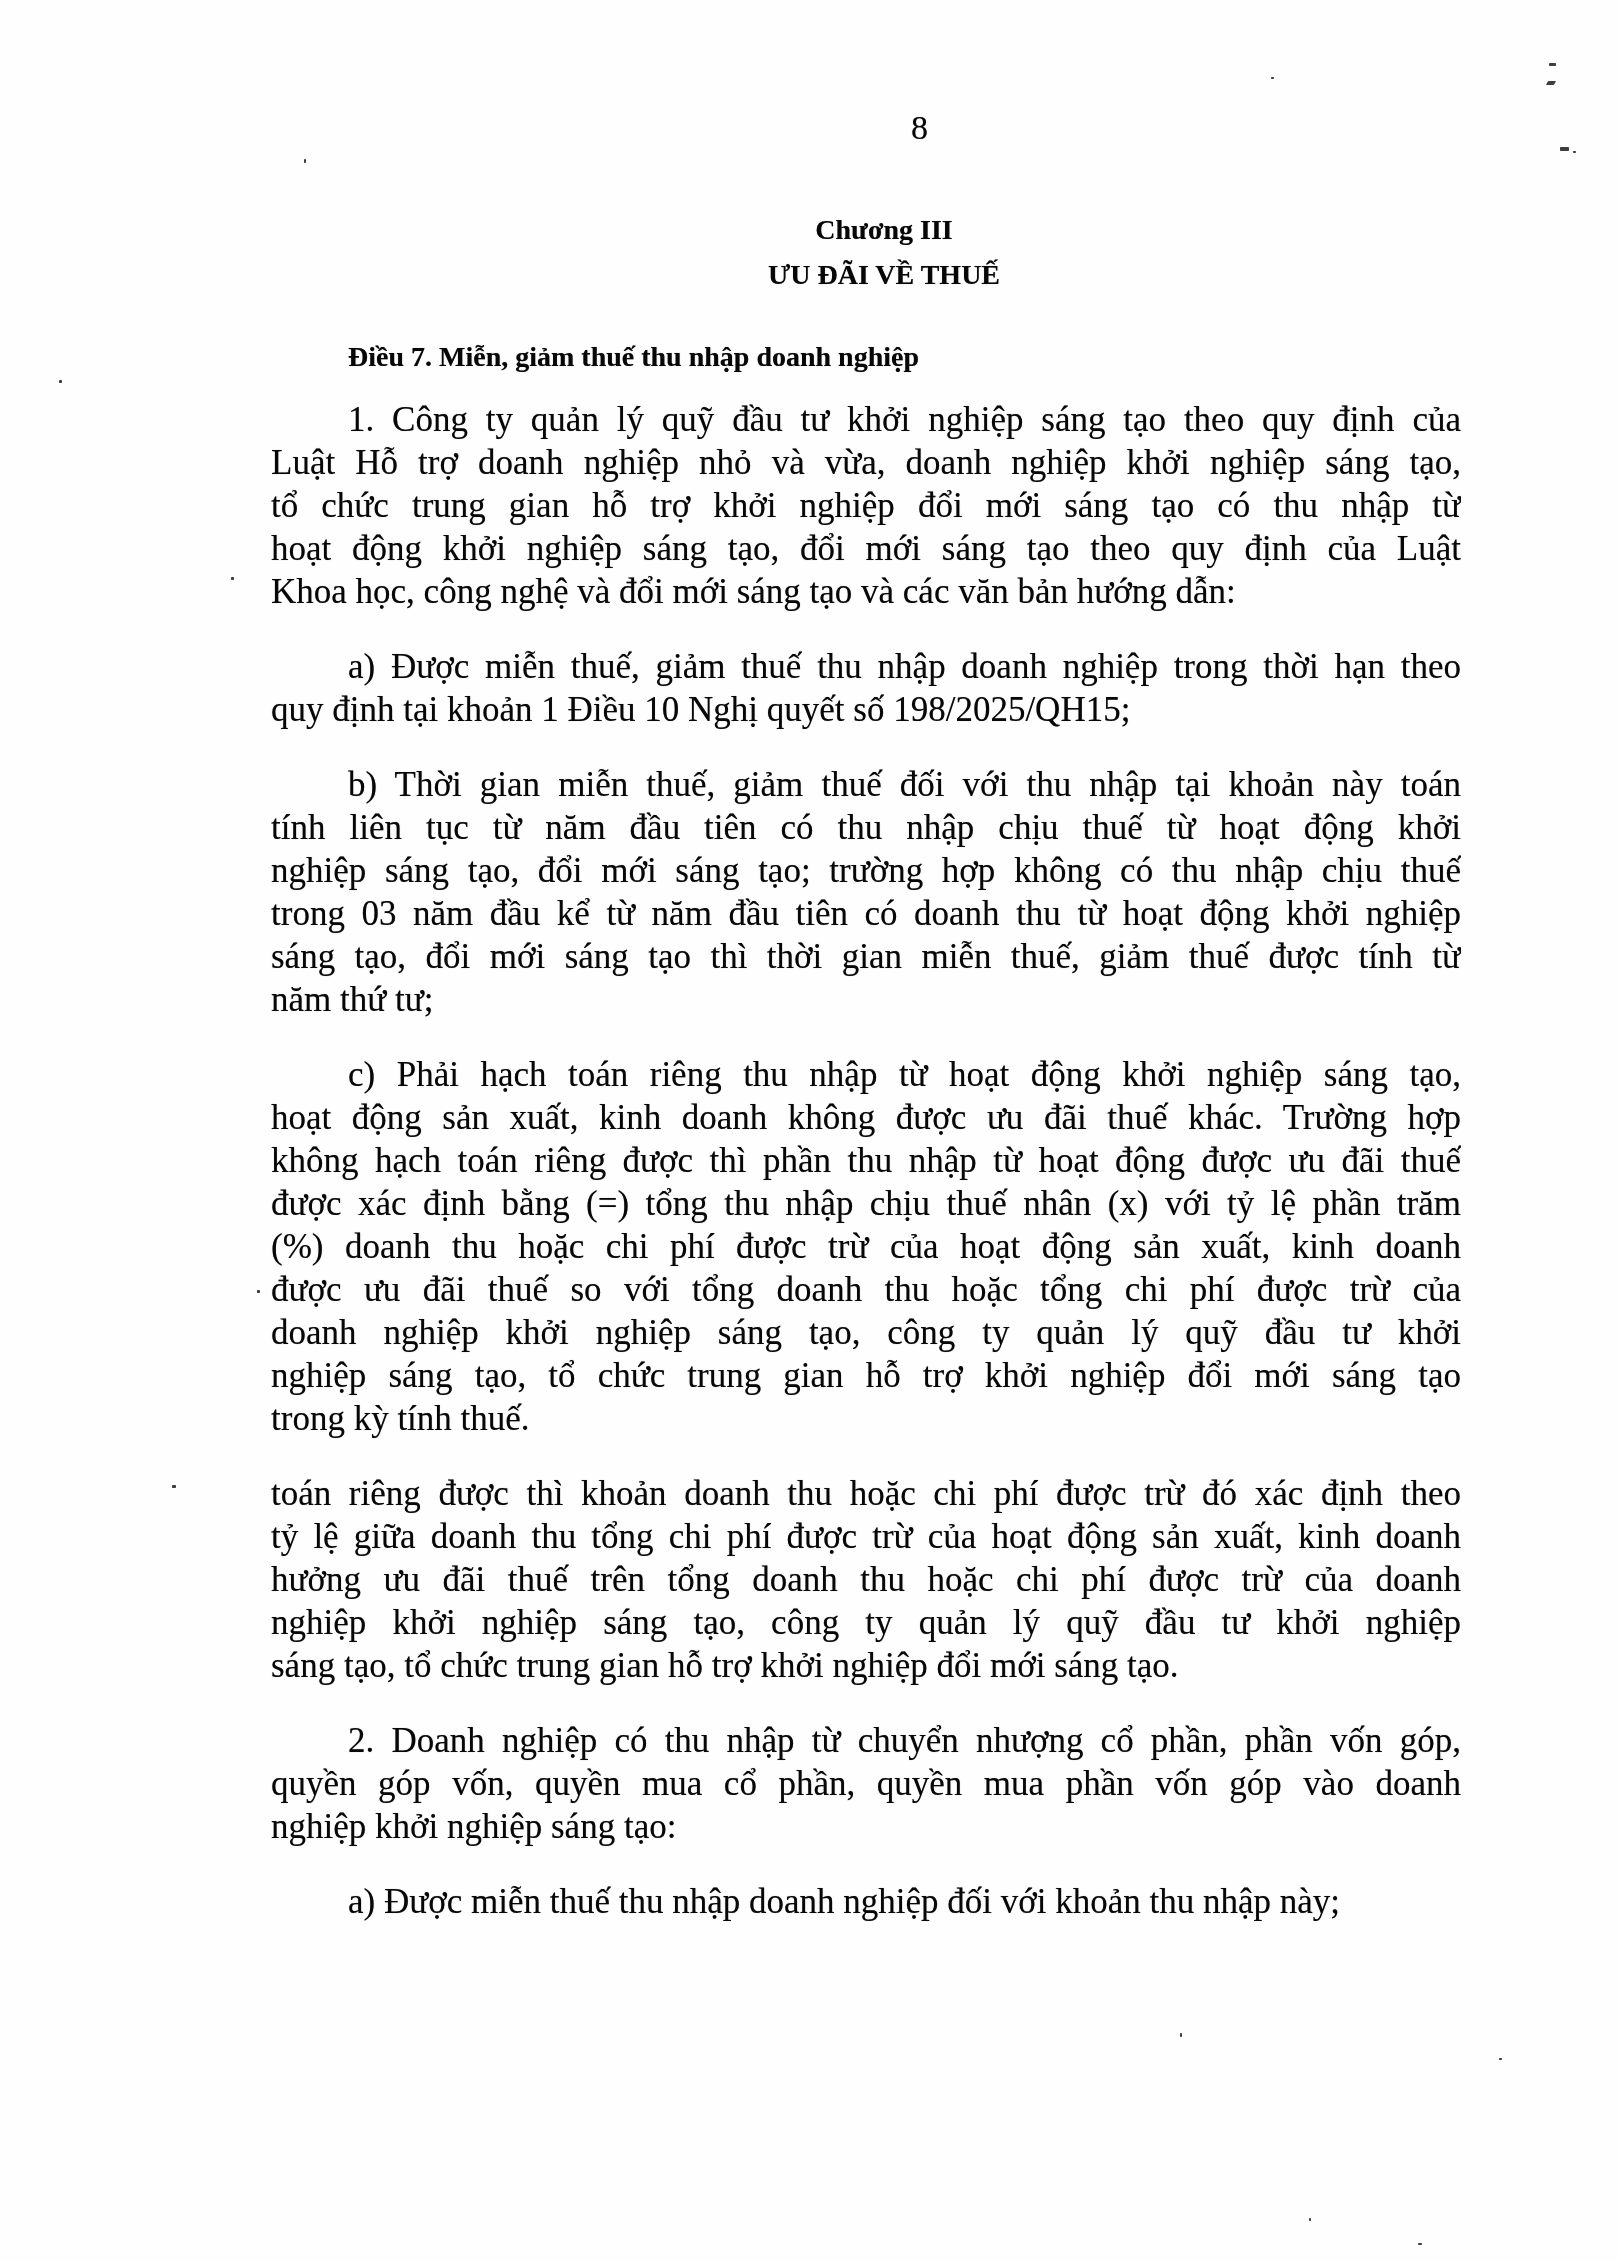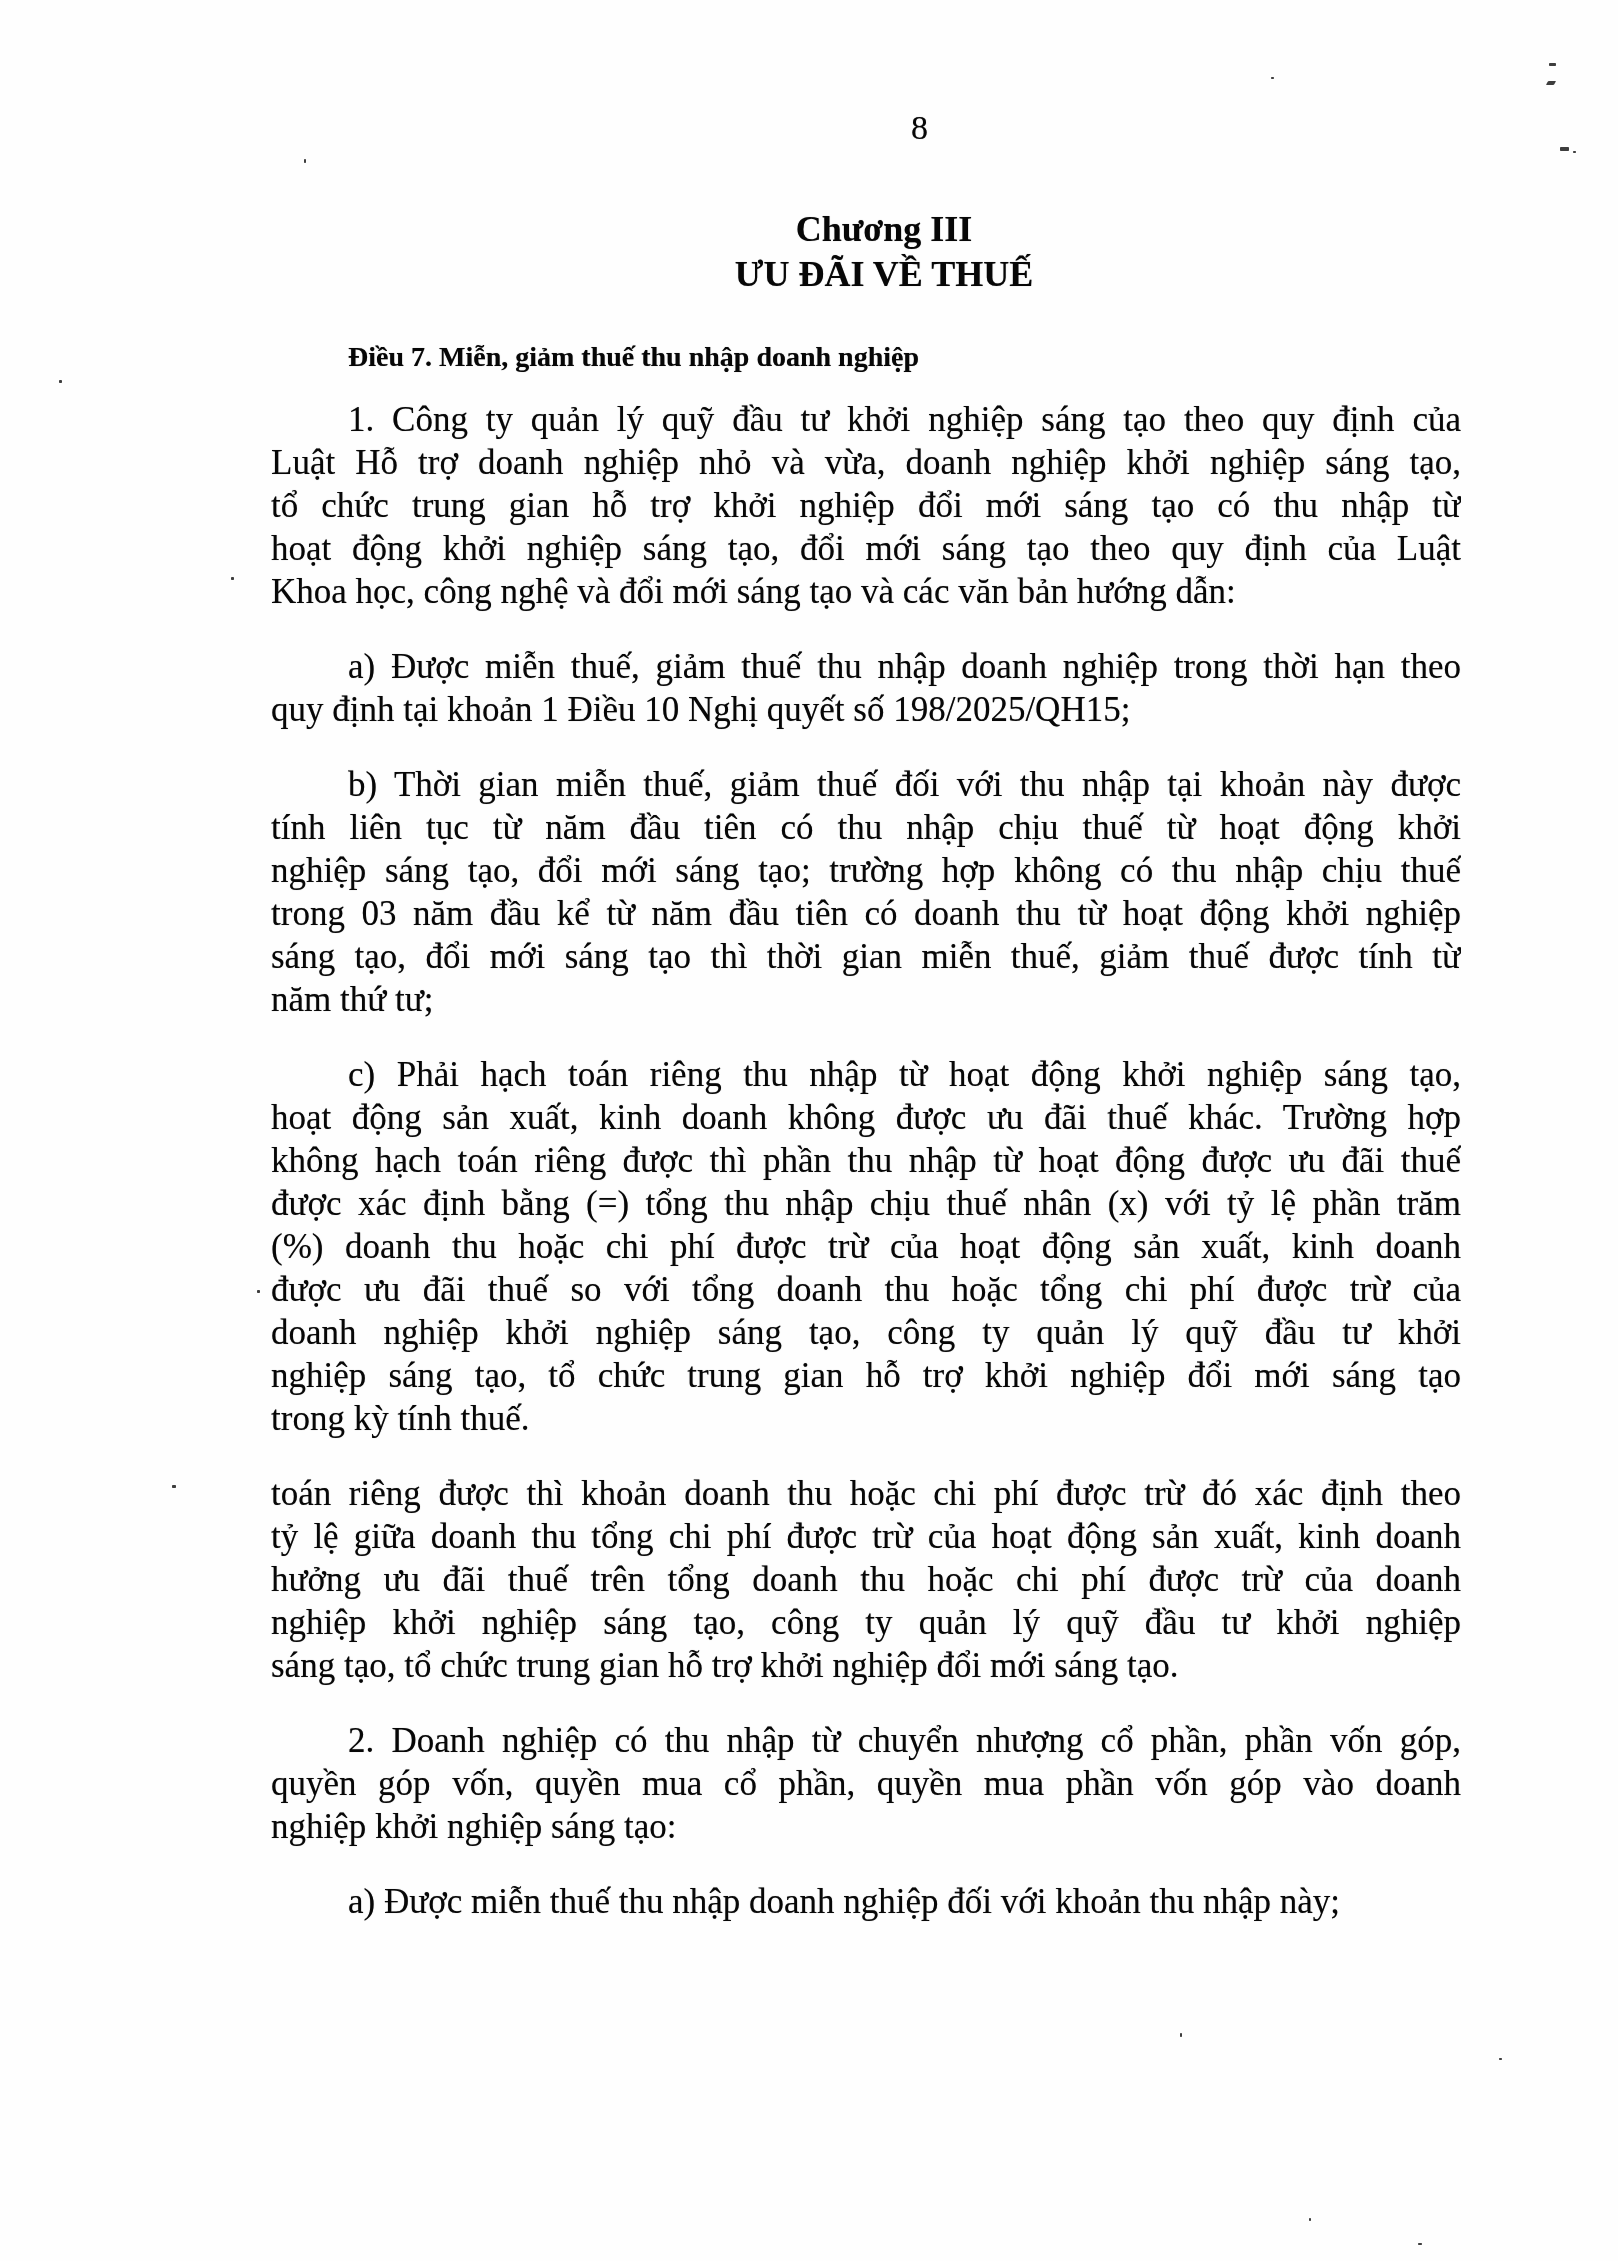--- a/index.html
+++ b/index.html
@@ -27,21 +27,21 @@
     font-size: 34px;
     line-height: 42px;
   }
   .chapter {
     position: absolute;
     top: 207px;
     left: 289px;      
     width: 1190px;
     text-align: center;
     font-weight: bold;
-    font-size: 36px;
+    font-size: 28px;
     line-height: 45px;
   }
   .article-heading {
     position: absolute;
     top: 335px;
     left: 348px;
     font-weight: bold;
     font-size: 28px;
     line-height: 43px;
   }
@@ -96,21 +96,21 @@
         <div class="line just">Luật Hỗ trợ doanh nghiệp nhỏ và vừa, doanh nghiệp khởi nghiệp sáng tạo,</div>
         <div class="line just">tổ chức trung gian hỗ trợ khởi nghiệp đổi mới sáng tạo có thu nhập từ</div>
         <div class="line just">hoạt động khởi nghiệp sáng tạo, đổi mới sáng tạo theo quy định của Luật</div>
         <div class="line last">Khoa học, công nghệ và đổi mới sáng tạo và các văn bản hướng dẫn:</div>
       </div>
       <div class="para">
         <div class="line just first">a) Được miễn thuế, giảm thuế thu nhập doanh nghiệp trong thời hạn theo</div>
         <div class="line last">quy định tại khoản 1 Điều 10 Nghị quyết số 198/2025/QH15;</div>
       </div>
       <div class="para">
-        <div class="line just first">b) Thời gian miễn thuế, giảm thuế đối với thu nhập tại khoản này được</div>
+        <div class="line just first">b) Thời gian miễn thuế, giảm thuế đối với thu nhập tại khoản này toán</div>
         <div class="line just">tính liên tục từ năm đầu tiên có thu nhập chịu thuế từ hoạt động khởi</div>
         <div class="line just">nghiệp sáng tạo, đổi mới sáng tạo; trường hợp không có thu nhập chịu thuế</div>
         <div class="line just">trong 03 năm đầu kể từ năm đầu tiên có doanh thu từ hoạt động khởi nghiệp</div>
         <div class="line just">sáng tạo, đổi mới sáng tạo thì thời gian miễn thuế, giảm thuế được tính từ</div>
         <div class="line last">năm thứ tư;</div>
       </div>
       <div class="para">
         <div class="line just first">c) Phải hạch toán riêng thu nhập từ hoạt động khởi nghiệp sáng tạo,</div>
         <div class="line just">hoạt động sản xuất, kinh doanh không được ưu đãi thuế khác. Trường hợp</div>
         <div class="line just">không hạch toán riêng được thì phần thu nhập từ hoạt động được ưu đãi thuế</div>

